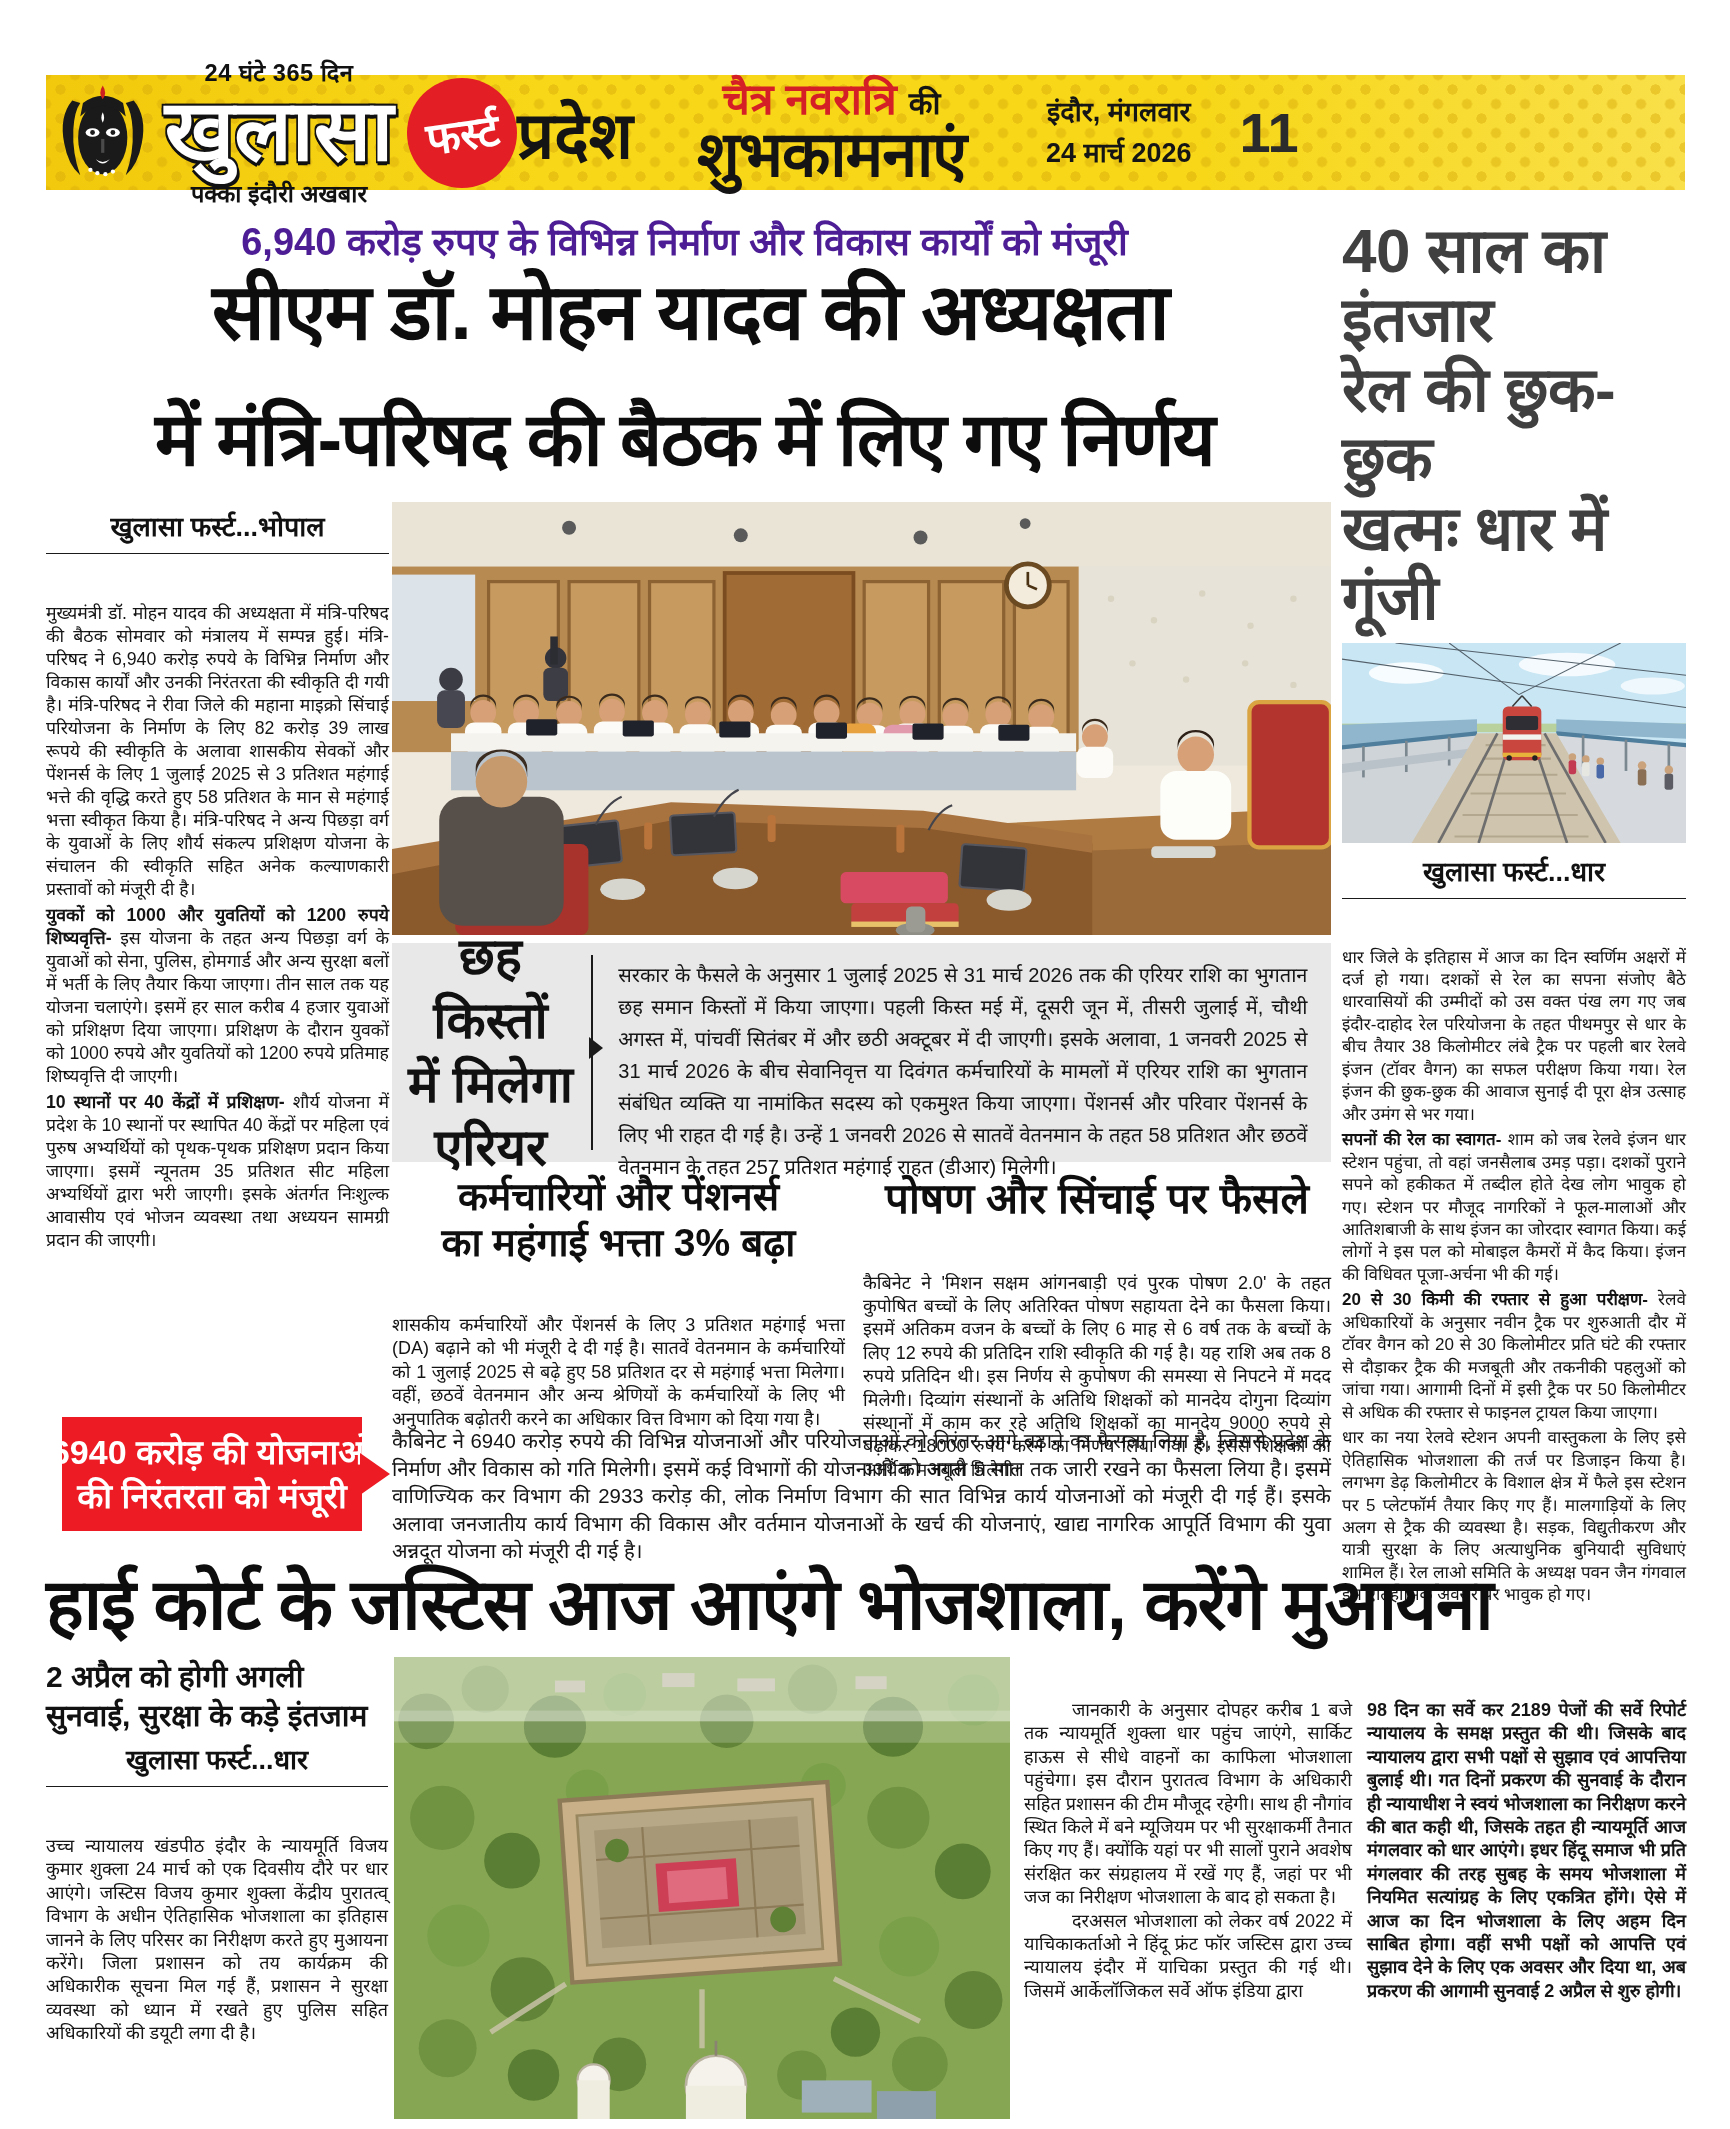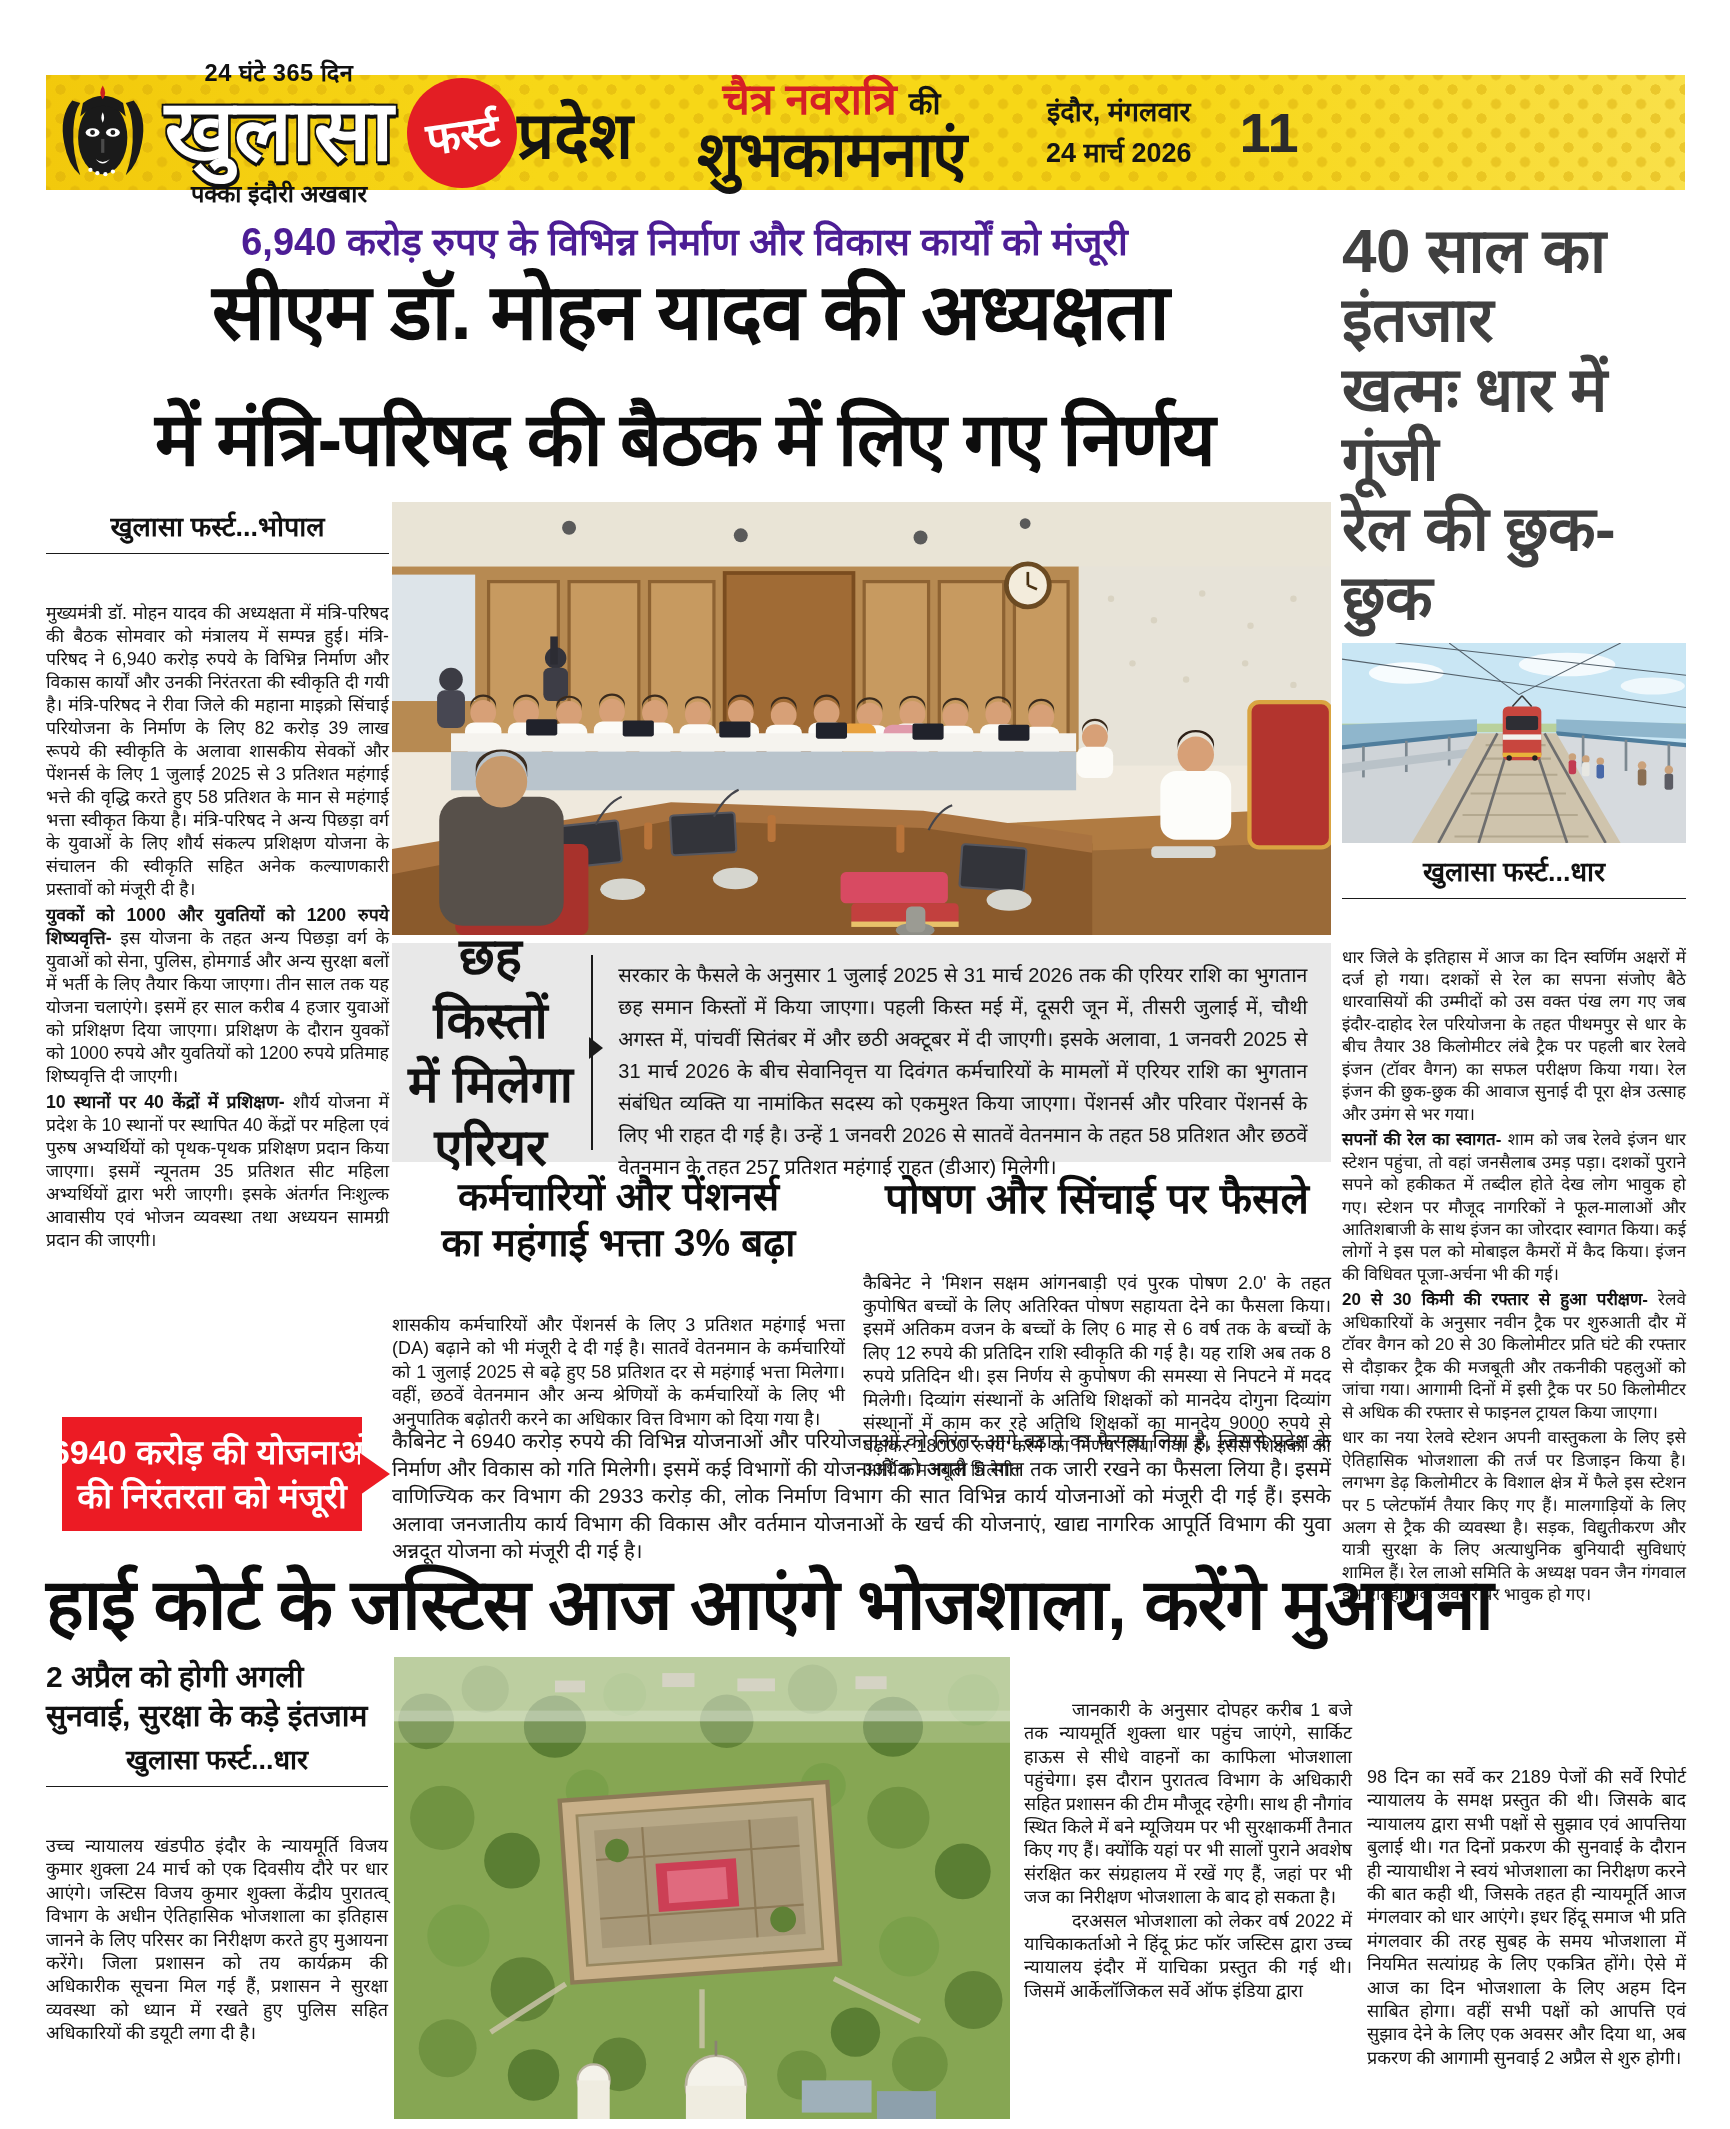--- a/index.html
+++ b/index.html
@@ -82,21 +82,21 @@
 
   
   .bj-headline{position:absolute;left:46px;top:1553px;width:1642px;
           font-size:71px;font-weight:800;color:#0d0d0d;letter-spacing:-1.1px;white-space:nowrap;}
   .bj-left{position:absolute;left:46px;top:1657px;width:342px;}
   .bj-subhead{font-size:30px;font-weight:800;line-height:1.3;color:#111;}
   .bj-left .byline{margin-top:5.4px;}
   .bj-photo{position:absolute;left:394px;top:1657px;width:616px;height:462px;}
   .bj-photo svg{display:block;width:100%;height:100%;}
   .bj-col2{position:absolute;left:1024px;top:1651px;width:328px;}
-  .bj-col3{position:absolute;left:1367px;top:1718px;width:319px;}
+  .bj-col3{position:absolute;left:1367px;top:1651px;width:319px;font-weight:bold;}
   .indent p{text-indent:48px;margin:0;}
 </style>
 </head>
 <body>
 
 <div class="page">
 
   <header class="masthead">
     <svg class="durga" viewBox="0 0 175 200">
       <path d="M30,40 Q5,70 15,120 Q22,160 45,180 Q30,140 32,95 Q34,60 45,45 Z" fill="#1a1a1a"></path>
@@ -325,22 +325,22 @@
   <div class="sub-art-b">
     <div class="sub-title" style="font-size:42px;">पोषण और सिंचाई पर फैसले</div>
     <div class="body-text" style="font-size:18px;">कैबिनेट ने 'मिशन सक्षम आंगनबाड़ी एवं पुरक पोषण 2.0' के तहत कुपोषित बच्चों के लिए अतिरिक्त पोषण सहायता देने का फैसला किया। इसमें अतिकम वजन के बच्चों के लिए 6 माह से 6 वर्ष तक के बच्चों के लिए 12 रुपये की प्रतिदिन राशि स्वीकृति की गई है। यह राशि अब तक 8 रुपये प्रतिदिन थी। इस निर्णय से कुपोषण की समस्या से निपटने में मदद मिलेगी। दिव्यांग संस्थानों के अतिथि शिक्षकों को मानदेय दोगुना दिव्यांग संस्थानों में काम कर रहे अतिथि शिक्षकों का मानदेय 9000 रुपये से बढ़ाकर 18000 रुपये करने का निर्णय लिया गया है। इससे शिक्षकों को आर्थिक मजबूती मिलेगी।</div>
   </div>
 
   <div class="closing-para">कैबिनेट ने 6940 करोड़ रुपये की विभिन्न योजनाओं और परियोजनाओं को निरंतर आगे बढ़ाने का फैसला लिया है, जिससे प्रदेश के निर्माण और विकास को गति मिलेगी। इसमें कई विभागों की योजनाओं को अगले 5 साल तक जारी रखने का फैसला लिया है। इसमें वाणिज्यिक कर विभाग की 2933 करोड़ की, लोक निर्माण विभाग की सात विभिन्न कार्य योजनाओं को मंजूरी दी गई हैं। इसके अलावा जनजातीय कार्य विभाग की विकास और वर्तमान योजनाओं के खर्च की योजनाएं, खाद्य नागरिक आपूर्ति विभाग की युवा अन्नदूत योजना को मंजूरी दी गई है।</div>
 
   <aside class="rail">
     <div class="rail-headline">
       <div>40 साल का इंतजार</div>
+      <div>रेल की छुक-छुक</div>
       <div>खत्मः धार में गूंजी</div>
-      <div>रेल की छुक-छुक</div>
     </div>
 
     <div class="rail-photo">
       <svg viewBox="0 0 642 372" preserveAspectRatio="none">
         <rect width="642" height="372" fill="#c9e6f4"></rect>
         <ellipse cx="120" cy="56" rx="70" ry="20" fill="#ffffff" opacity=".85"></ellipse>
         <ellipse cx="420" cy="40" rx="90" ry="22" fill="#ffffff" opacity=".8"></ellipse>
         <ellipse cx="580" cy="80" rx="60" ry="16" fill="#ffffff" opacity=".7"></ellipse>
         <g stroke="#53606a" stroke-width="2" fill="none">
           <line x1="0" y1="30" x2="642" y2="120"></line>

